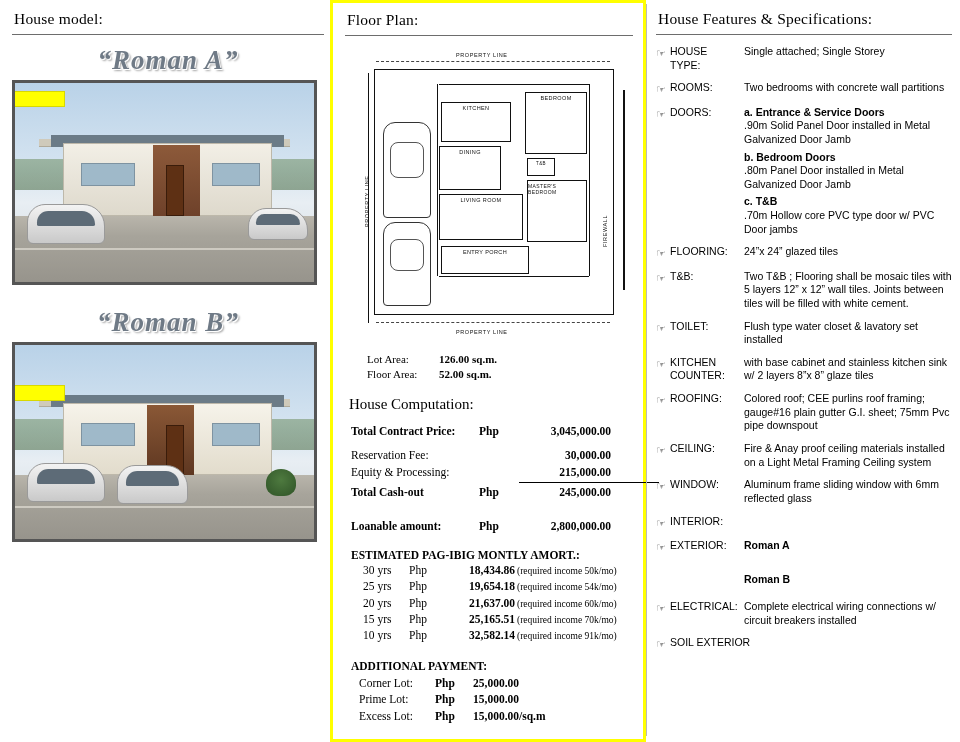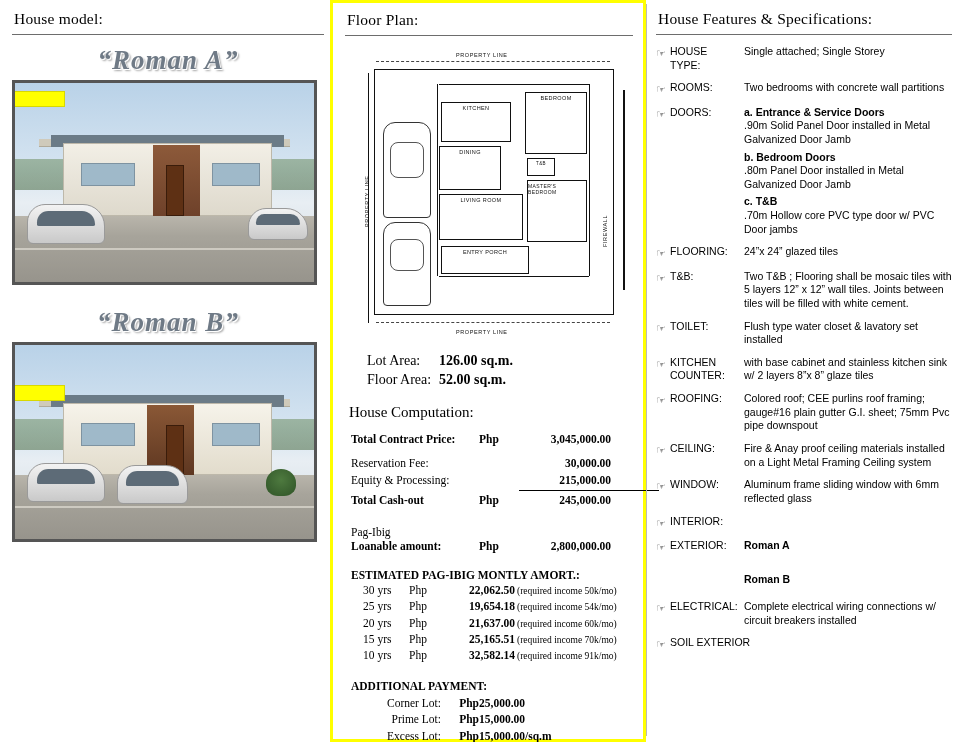--- a/index.html
+++ b/index.html
@@ -180,21 +180,21 @@
     position: absolute; border: 1px solid #333; border-radius: 12px 12px 4px 4px;
     background: #fff;
   }
   .carplan:after {
     content:""; position:absolute; left:14%; right:14%; top:20%; height:36%;
     border:1px solid #555; border-radius: 8px;
   }
 
   .plan-areas {
     font-family: "Liberation Serif", serif;
-    font-size: 14px;
+    font-size: 11px;
     margin: 2px 0 0 22px;
     line-height: 1.35;
   }
   .plan-areas .lbl { display: inline-block; width: 72px; }
   .plan-areas .val { font-weight: 700; }
 
   .comp-title {
     font-family: "Liberation Serif", serif;
     font-size: 15px;
     margin: 14px 0 10px 4px;
@@ -220,21 +220,21 @@
   .amort-row { display: flex; align-items: baseline; margin-left: 18px; line-height: 1.4; font-family:"Liberation Serif", serif; font-size: 11.5px;}
   .amort-row .yr { width: 46px; }
   .amort-row .php { width: 34px; }
   .amort-row .amt { width: 72px; font-weight: 700; text-align: right; }
   .amort-row .note { margin-left: 2px; font-size: 9.5px; }
 
   .addl-title {
     font-family: "Liberation Serif", serif;
     font-weight: 700; font-size: 11.5px; margin: 16px 0 3px 6px;
   }
-  .addl-row { display:flex; align-items: baseline; margin-left: 20px; line-height:1.45; font-family:"Liberation Serif", serif; font-size: 11.5px; text-align: right;}
+  .addl-row { display:flex; align-items: baseline; margin-left: 14px; line-height:1.45; font-family:"Liberation Serif", serif; font-size: 11.5px;}
   .addl-row .nm { width: 76px; }
   .addl-row .php { width: 38px; font-weight: 700; }
   .addl-row .amt { font-weight: 700; }
 
   
   .spec {
     display: flex;
     margin: 0 0 9px 0;
     line-height: 1.3;
   }
@@ -369,34 +369,33 @@
       </div>
       <div class="hr-amt"></div>
       <div class="row bold">
         <span class="nm">Total Cash-out</span>
         <span class="php">Php</span>
         <span class="amt">245,000.00</span>
       </div>
 
       <div style="height:18px"></div>
 
-      <div>Pag-Ibig</div>
       <div class="row bold">
         <span class="nm">Loanable amount:</span>
         <span class="php">Php</span>
         <span class="amt">2,800,000.00</span>
       </div>
     </div>
 
     <div class="amort-title">ESTIMATED PAG-IBIG MONTLY AMORT.:</div>
     <div>
       <div class="amort-row">
         <span class="yr">30 yrs</span>
         <span class="php">Php</span>
-        <span class="amt">22,062.50</span>
+        <span class="amt">18,434.86</span>
         <span class="note">(required income 50k/mo)</span>
       </div>
       <div class="amort-row">
         <span class="yr">25 yrs</span>
         <span class="php">Php</span>
         <span class="amt">19,654.18</span>
         <span class="note">(required income 54k/mo)</span>
       </div>
       <div class="amort-row">
         <span class="yr">20 yrs</span>

